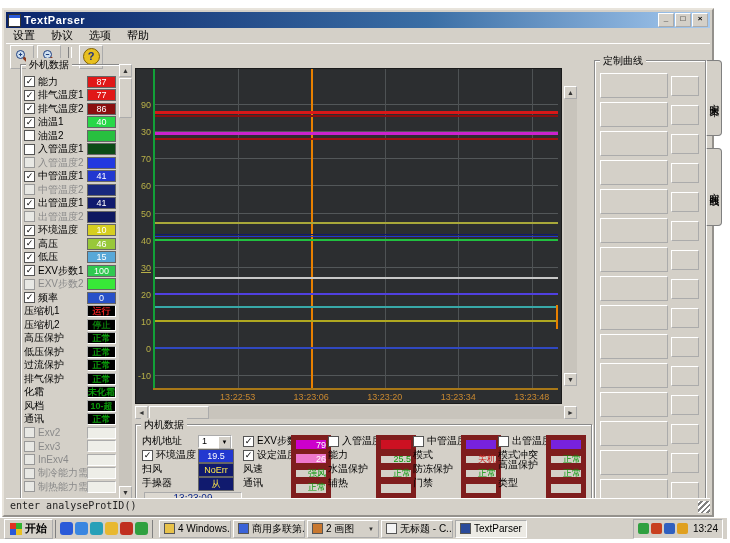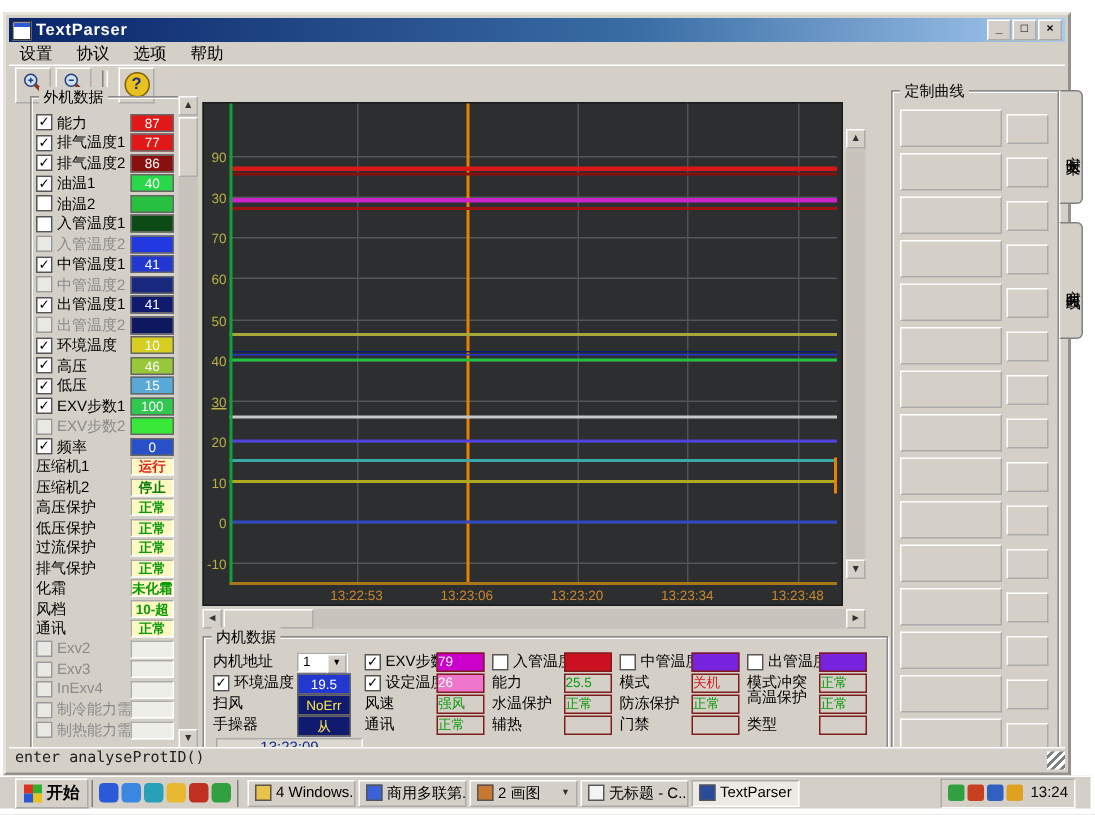--- a/index.html
+++ b/index.html
@@ -34,21 +34,21 @@
   
   #sidebar-list{position:absolute;left:3px;top:10px;right:2px;bottom:2px;}
   .srow{height:13.5px;position:relative;display:flex;align-items:center;}
   .srow .lbl{font-size:10px;white-space:nowrap;overflow:hidden;max-width:62px;}
   .srow .lbl.dis{color:#8a8a8a;}
   .cb{width:9px;height:9px;background:#fff;border:1px solid #555;margin-right:3px;flex:none;
       font-size:9px;line-height:8px;text-align:center;color:#000;}
   .cb.dis{background:#e8e8e4;border-color:#999;}
   .chip{position:absolute;right:2px;width:27px;height:10px;font-size:9px;line-height:10px;
         text-align:center;border:1px solid #666;overflow:hidden;}
-  .chip.status{background:#fef9c3;border:1px inset #fff;font-weight:bold;}
+  .chip.status{background:#000000;border:1px inset #fff;font-weight:bold;}
   .chip.empty{background:#eeeee8;border:1px inset #fff;}
   
   .vscroll{background:#c8c4bc;}
   .sarrow{position:absolute;left:0;width:13px;height:13px;background:#d4d0c8;border:1px outset #fff;
           box-sizing:border-box;font-size:7px;line-height:11px;text-align:center;color:#333;}
   .hscroll{position:absolute;background:#c8c4bc;}
   .harrow{position:absolute;top:0;width:13px;height:13px;background:#d4d0c8;border:1px outset #fff;
           box-sizing:border-box;font-size:7px;line-height:11px;text-align:center;color:#333;}
   .thumb{position:absolute;background:#d4d0c8;border:1px outset #fff;box-sizing:border-box;}
   
@@ -64,39 +64,39 @@
   .baseline{position:absolute;left:0;right:0;bottom:0;height:2px;background:#a87818;}
   .rmark{position:absolute;right:0;width:2px;background:#e88000;}
   
   .rp-wide{position:absolute;left:5px;width:66px;height:23px;background:#d4d0c8;border:1px outset #fff;}
   .rp-narrow{position:absolute;left:76px;width:26px;height:18px;background:#d4d0c8;border:1px outset #fff;}
   .vtab{position:absolute;width:14px;background:#d4d0c8;border:1px solid #808080;border-left:1px solid #fff;
         writing-mode:vertical-rl;font-size:10px;text-align:center;letter-spacing:1px;
         border-radius:0 4px 4px 0;}
   
   .ilabel{position:absolute;font-size:10px;white-space:nowrap;display:flex;align-items:center;height:12px;}
-  .ichip{position:absolute;width:30px;height:11px;font-size:9px;line-height:11px;text-align:left;
-         border:1px solid #7f1d1d;overflow:hidden;}
+  .ichip{position:absolute;width:30px;height:11px;font-size:9px;line-height:11px;text-align:right;
+         border:5px solid #7f1d1d;overflow:hidden;}
   .ifield{position:absolute;width:34px;height:12px;font-size:9px;line-height:12px;text-align:center;
           border:1px solid #666;}
   .idrop{position:absolute;width:34px;height:13px;background:#fff;border:1px inset #fff;font-size:9px;
          line-height:11px;padding-left:3px;box-sizing:border-box;}
   .idrop .da{position:absolute;right:0;top:0;width:11px;height:11px;background:#d4d0c8;
              border:1px outset #fff;font-size:6px;line-height:10px;text-align:center;}
   .itime{position:absolute;border:1px inset #fff;background:#dcd8d0;color:#102a8a;font-size:10px;
          text-align:center;line-height:12px;}
   
   .statusbar{position:absolute;left:2px;right:2px;bottom:2px;height:14px;background:#d4d0c8;
              border-top:1px solid #fff;font-family:"DejaVu Sans Mono",monospace;font-size:10px;
              color:#222;padding-left:4px;line-height:14px;}
   .grip{position:absolute;right:0;bottom:0;width:12px;height:12px;
         background:repeating-linear-gradient(135deg,#fff 0 2px,#808080 2px 4px);}
   
   .taskbar{position:absolute;left:0;top:517px;width:727px;height:22px;background:#d4d0c8;
-           border-top:1px solid #fff;display:flex;align-items:center;gap:2px;padding:0 10px;box-sizing:border-box;}
+           border-top:1px solid #fff;display:flex;align-items:center;gap:2px;padding:0 4px;box-sizing:border-box;}
   .startbtn{height:18px;border:1px outset #fff;background:#d4d0c8;display:flex;align-items:center;
             gap:3px;padding:0 5px;font-weight:bold;font-size:11px;}
   .winflag{width:12px;height:12px;display:grid;grid-template-columns:6px 6px;grid-template-rows:6px 6px;}
   .winflag i{display:block;}
   .ql{display:flex;gap:2px;align-items:center;padding:0 4px;border-right:1px solid #808080;
       border-left:1px solid #808080;height:18px;}
   .qlicon{width:13px;height:13px;border-radius:3px;}
   .taskbtn{height:18px;border:1px outset #fff;background:#d4d0c8;display:flex;align-items:center;
            gap:3px;padding:0 4px;font-size:10px;width:72px;box-sizing:border-box;overflow:hidden;
            white-space:nowrap;}

